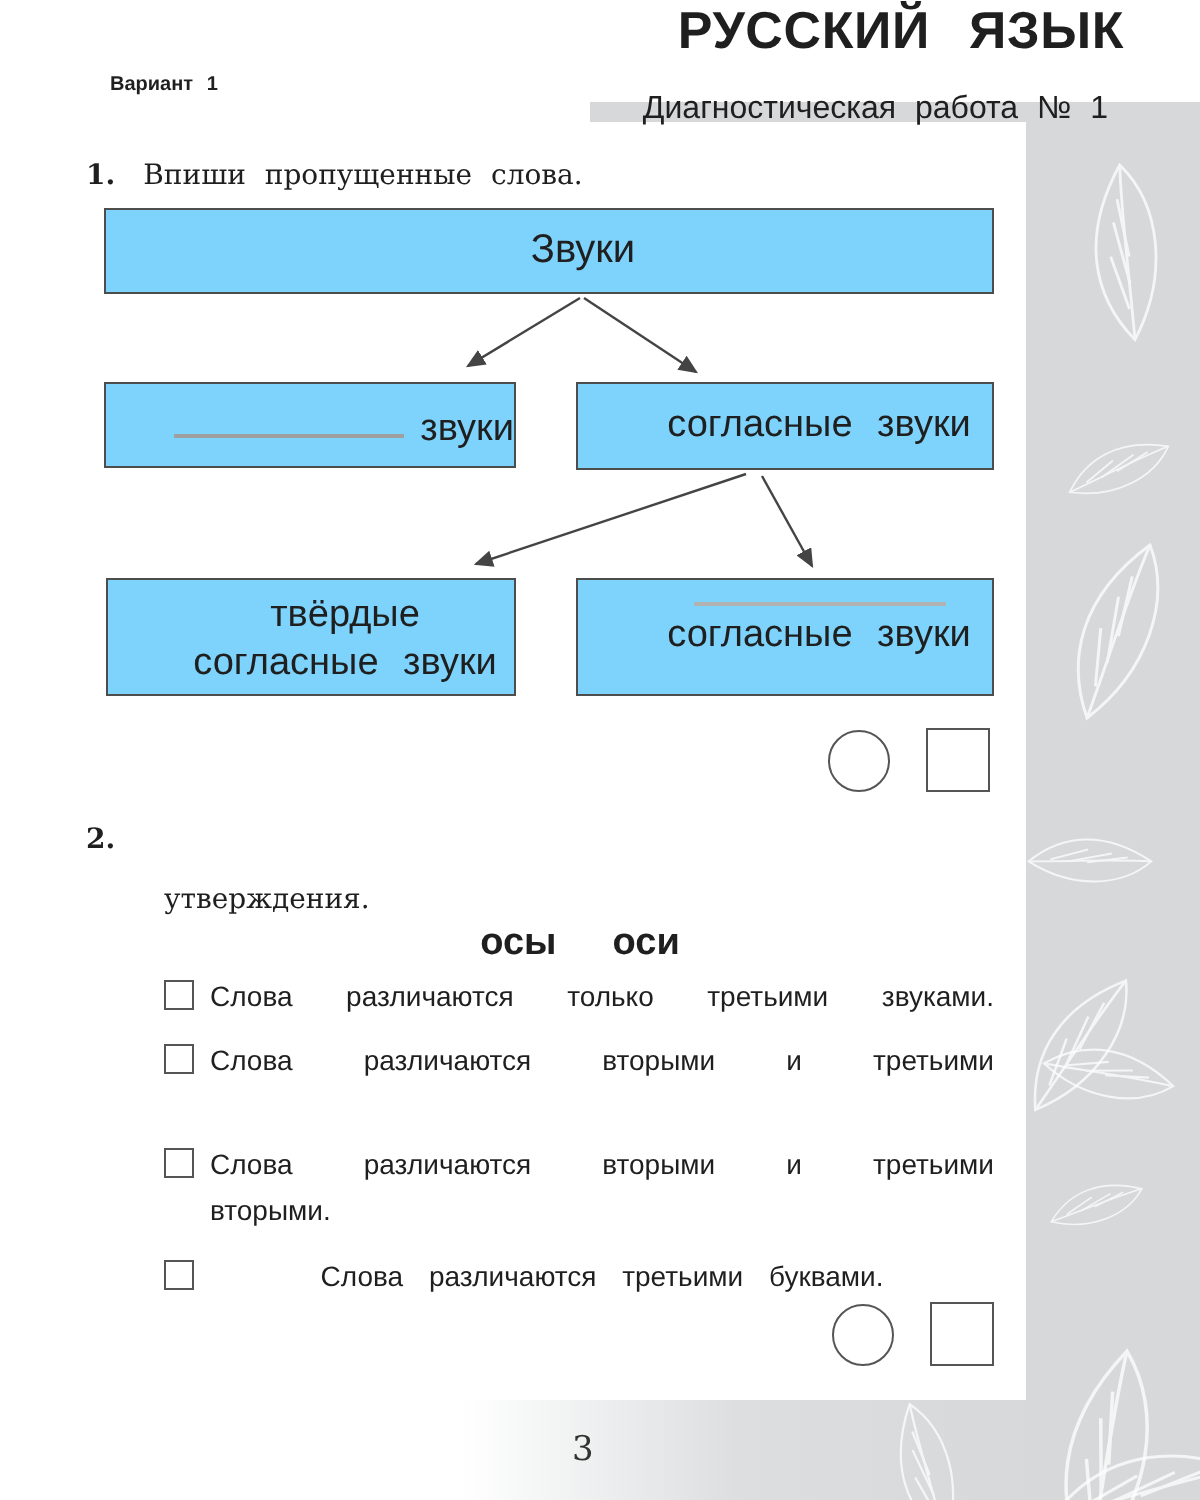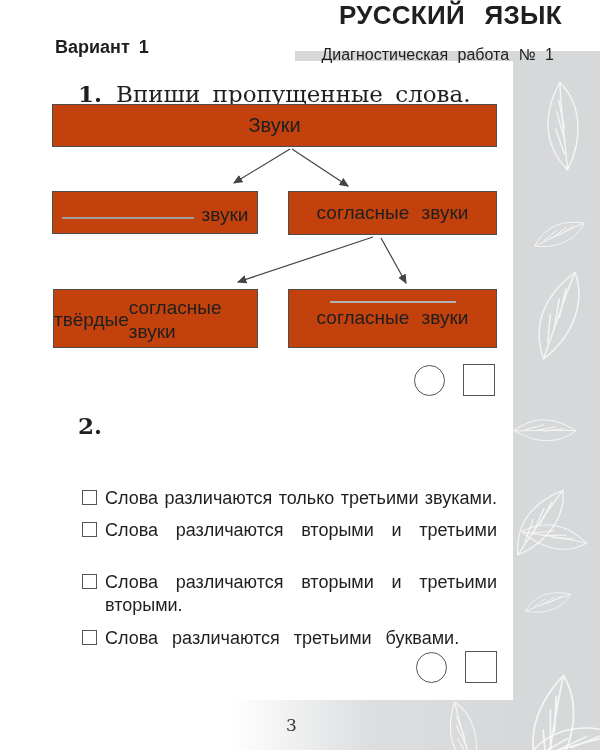--- a/index.html
+++ b/index.html
@@ -8,51 +8,51 @@
     font-family:"Liberation Sans","DejaVu Sans",sans-serif; color:#1f1f1f;
     overflow:hidden;
   }
   
   .band-top   { position:absolute; left:295px; top:51px; width:305px; height:10px; background:#d6d8da; }
   .side-strip { position:absolute; left:513px; top:51px; width:87px; height:699px; background:#d6d8da; }
   .bottom-fade{ position:absolute; left:0; top:700px; width:513px; height:50px;
     background:linear-gradient(90deg, rgba(214,216,218,0) 0%, rgba(214,216,218,0) 45%, rgba(214,216,218,.85) 72%, #d6d8da 100%); }
   .leaves { position:absolute; left:0; top:0; width:600px; height:750px; pointer-events:none; }
   
-  .variant { position:absolute; left:55px; top:37px; font-size:18px; font-weight:700; word-spacing:4px; }
+  .variant { position:absolute; left:55px; top:37px; font-size:10px; font-weight:700; word-spacing:4px; }
   .subject { position:absolute; right:38px; top:0; font-size:26px; font-weight:700; word-spacing:12px; letter-spacing:.3px; white-space:nowrap; }
   .worktitle { position:absolute; right:46px; top:46px; font-size:16px; font-weight:400; word-spacing:5px; white-space:nowrap; }
   
-  .serif { font-family:"DejaVu Serif","Liberation Serif",serif; font-size:23px;margin-left:35px; }
+  .serif { font-family:"DejaVu Serif","Liberation Serif",serif; font-size:14px; }
   .tasknum { font-weight:700; }
   .t1 { position:absolute; left:43px; top:80px; word-spacing:5px; white-space:nowrap; }
   .t1 .instr { margin-left:14px; }
   
-  .dbox { position:absolute; box-sizing:border-box; border:1.5px solid #4d4d4d; background:#c2410c;
-          display:flex; align-items:center; justify-content:center; font-size:19px; word-spacing:7px; }
+  .dbox { position:absolute; box-sizing:border-box; border:1.5px solid #4d4d4d; background:#7dd3fc;
+          display:flex; align-items:center; justify-content:center; font-size:19px; word-spacing:7px;padding-left:34px; }
   .boxA { left:52px;  top:104px; width:445px; height:43px; font-size:20px; }
   .boxB { left:52px;  top:191px; width:206px; height:43px; align-items:flex-end; padding-bottom:9px; gap:8px; }
   .boxC { left:288px; top:191px; width:209px; height:44px; }
-  .boxD { left:53px;  top:289px; width:205px; height:59px; line-height:24px; padding-top:2px; }
+  .boxD { left:53px;  top:289px; width:205px; height:59px; flex-direction:column; line-height:24px; padding-top:2px; }
   .boxE { left:288px; top:289px; width:209px; height:59px; flex-direction:column; justify-content:flex-start; }
   .blank { display:inline-block; border-bottom:2px solid #9f9f9f; }
   .boxB .blank { width:132px; margin-bottom:5px; }
   .boxE .blank { width:126px; margin:11px auto 4px; border-bottom-color:#b2b2b2; }
   .boxB .lbl { line-height:1; }
   .arrows { position:absolute; left:0; top:0; width:600px; height:420px; pointer-events:none; }
   
   .mark-circle { position:absolute; width:29px; height:29px; border:1.6px solid #555; border-radius:50%; background:#fff; }
   .mark-square { position:absolute; width:30px; height:30px; border:1.6px solid #555; background:#fff; }
   
   .t2num  { position:absolute; left:43px; top:412px; }
   .t2l1   { position:absolute; left:82px; top:412px; width:416px; text-align:justify; text-align-last:justify; }
   .t2l2   { position:absolute; left:82px; top:442px; }
   .words  { position:absolute; left:82px; top:461px; width:416px; text-align:center; font-weight:700; font-size:19px; }
   .words .w1 { margin-right:28px; }
-  .item   { position:absolute; left:105px; width:392px; font-size:18px; line-height:23px; }
+  .item   { position:absolute; left:105px; width:392px; font-size:14px; line-height:23px; }
   .item .cb { position:absolute; left:-23px; top:3px; width:13px; height:13px; border:1.6px solid #555; background:#fff; }
   .line.stretch { text-align:justify; text-align-last:justify; }
   .wide { word-spacing:9px; }
   
   .pagenum { position:absolute; left:286px; top:715px; font-family:"DejaVu Serif","Liberation Serif",serif; font-size:17px; color:#333; }
 </style>
 </head>
 <body>
 
 <div class="page">
@@ -118,36 +118,40 @@
       <line x1="292" y1="149" x2="348" y2="186" marker-end="url(#ah)"></line>
       <line x1="373" y1="237" x2="238" y2="282" marker-end="url(#ah)"></line>
       <line x1="381" y1="238" x2="406" y2="283" marker-end="url(#ah)"></line>
     </g>
   </svg>
 
   <div class="mark-circle" style="left:414px; top:365px;"></div>
   <div class="mark-square" style="left:463px; top:364px;"></div>
 
   <div class="t2num serif tasknum">2.</div>
+  <div class="t2l2 serif">утверждения.</div>
 
+  <div class="words">
+    <span class="w1">осы</span><span>оси</span>
+  </div>
 
   <div class="item" style="top:487px;">
     <span class="cb"></span>
     <div class="line stretch">Слова различаются только третьими звуками.</div>
   </div>
   <div class="item" style="top:519px;">
     <span class="cb"></span>
     <div class="line stretch">Слова различаются вторыми и третьими</div>
   </div>
   <div class="item" style="top:571px;">
     <span class="cb"></span>
     <div class="line stretch">Слова различаются вторыми и третьими</div>
     <div class="line">вторыми.</div>
   </div>
-  <div class="item" style="top:627px;">
+  <div class="item" style="top:627px;text-align:center;">
     <span class="cb"></span>
     <div class="line wide">Слова различаются третьими буквами.</div>
   </div>
 
   <div class="mark-circle" style="left:416px; top:652px;"></div>
   <div class="mark-square" style="left:465px; top:651px;"></div>
 
   <div class="pagenum">3</div>
 
 </div>

